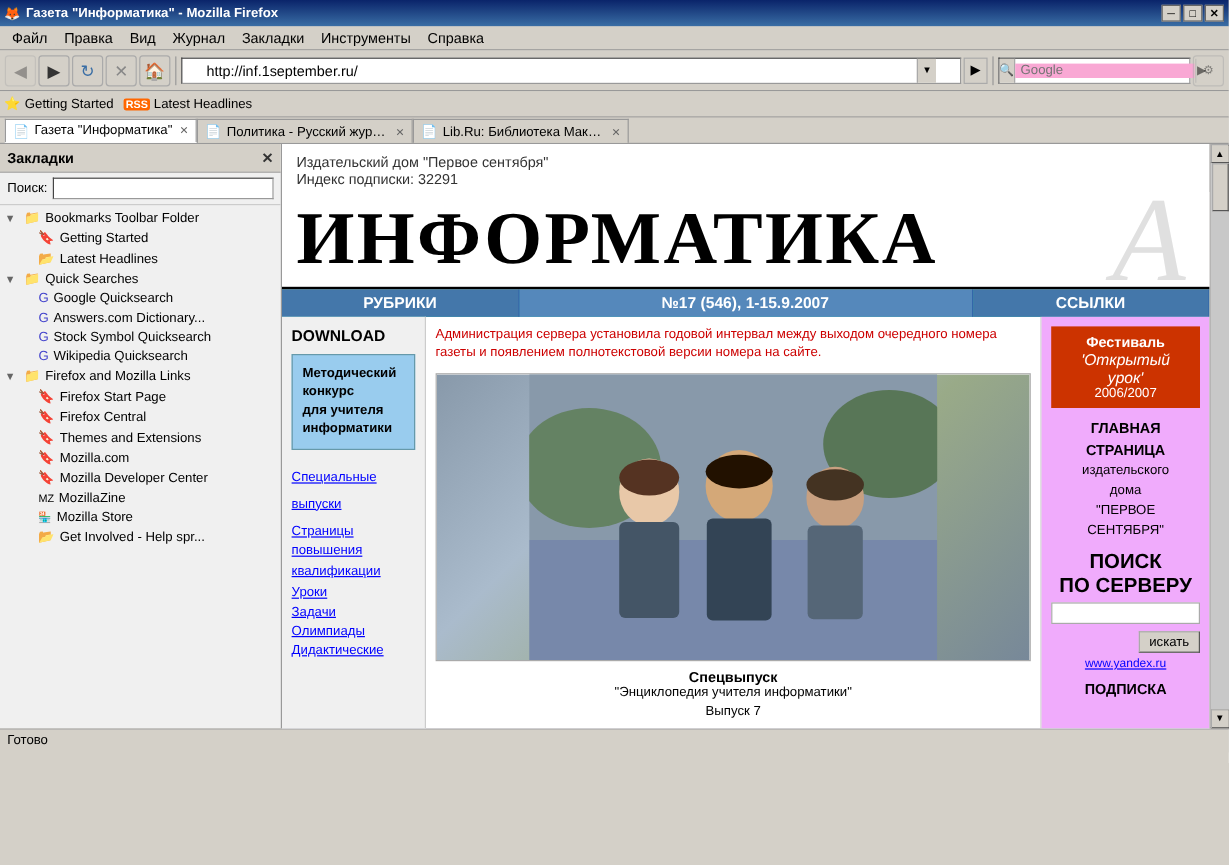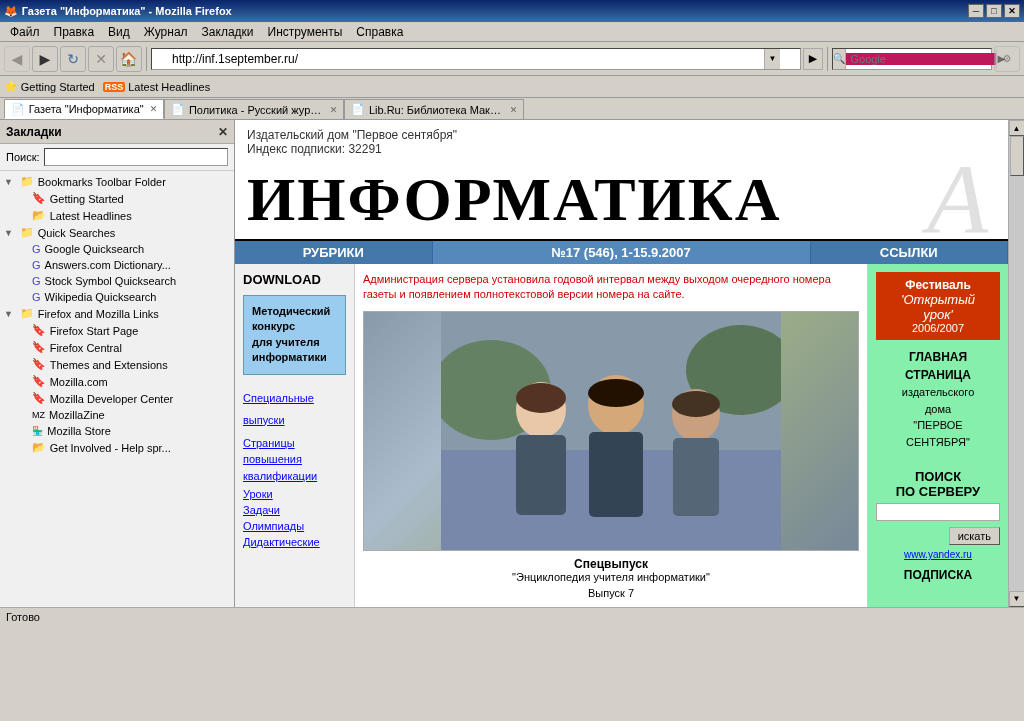--- a/index.html
+++ b/index.html
@@ -98,21 +98,21 @@
       width: 160px;
     }
     .search-icon-btn {
       width: 20px; height: 20px;
       display: flex; align-items: center; justify-content: center;
       background: #d4d0c8; border-right: 1px solid #aaa;
       cursor: pointer; font-size: 10px;
     }
     .search-input {
       flex: 1; border: none; outline: none; font-size: 11px; padding: 0 4px;
-      background: #be185d;
+      background: #f9a8d4;
     }
     .search-submit {
       width: 20px; height: 20px;
       background: #d4d0c8; border-left: 1px solid #aaa;
       display: flex; align-items: center; justify-content: center;
       cursor: pointer; font-size: 10px;
     }
 
     
     .bookmarks-toolbar {
@@ -275,21 +275,21 @@
       background: #f0f0f0;
       padding: 8px;
       border-right: 1px solid #ccc;
     }
     .center-col {
       padding: 8px;
       border-right: 1px solid #ccc;
     }
     .right-col {
       padding: 8px;
-      background: #86efac;
+      background: #f0abfc;
     }
     .download-label {
       font-weight: bold;
       font-size: 13px;
       color: #000;
       margin-bottom: 8px;
     }
     .red-text { color: #cc0000; font-size: 11px; line-height: 1.4; }
     .contest-box {
       background: #99ccee;
@@ -317,21 +317,21 @@
     .right-col-main { font-size: 11px; line-height: 1.5; text-align: center; }
     .right-col-bold { font-weight: bold; font-size: 12px; }
     .right-side-box {
       background: #cc3300;
       color: white;
       padding: 6px;
       text-align: center;
       font-size: 11px;
       margin-bottom: 8px;
     }
-    .search-server-label { font-weight: bold; font-size: 13px; text-align: center; margin-top: 19px; }
+    .search-server-label { font-weight: bold; font-size: 17px; text-align: center; margin-top: 8px; }
     .search-server-input {
       width: 100%;
       height: 18px;
       border: 1px solid #aaa;
       margin-top: 4px;
     }
     .search-server-btn {
       background: #d4d0c8;
       border: 1px outset #aaa;
       padding: 2px 8px;

